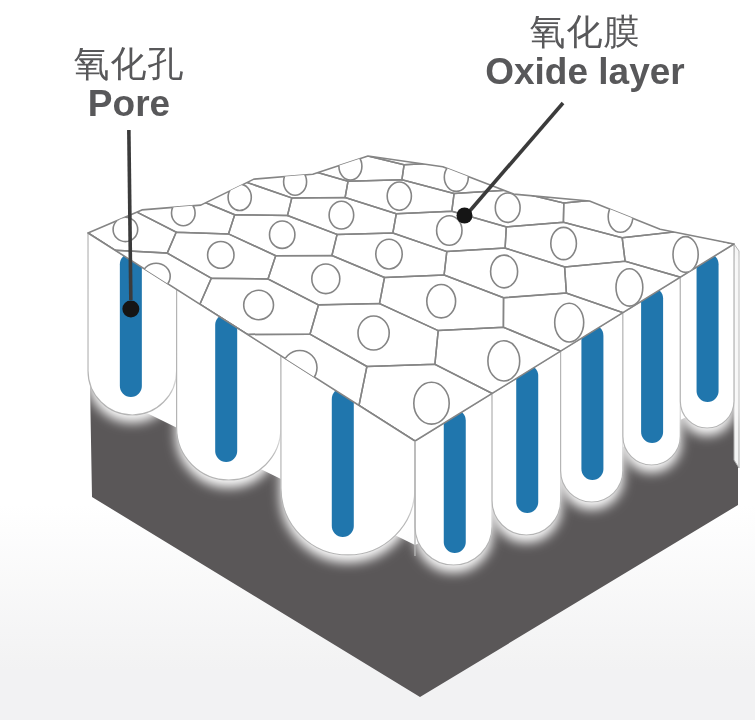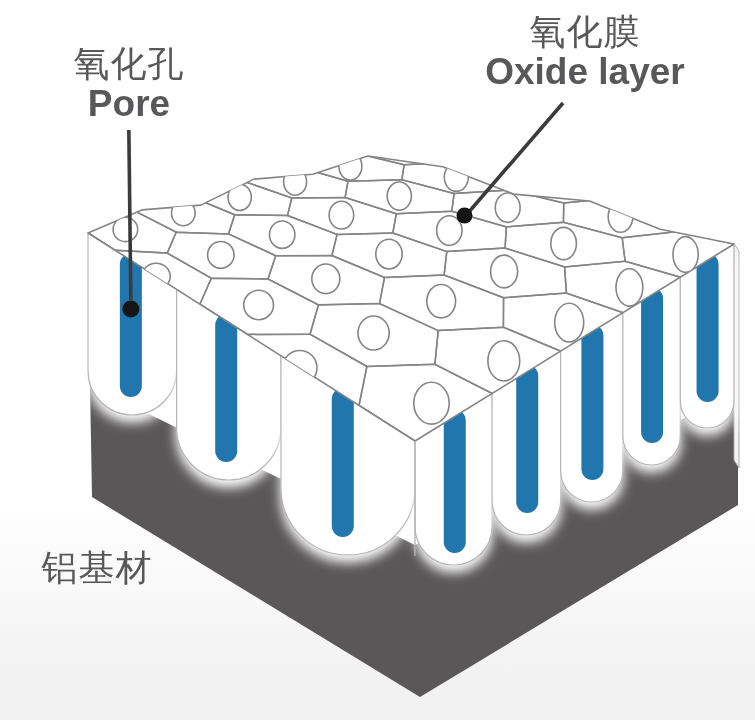--- a/index.html
+++ b/index.html
@@ -148,16 +148,15 @@
     <div class="zh">氧化孔</div>
     <div class="en">Pore</div>
   </div>
 
   <div class="label label-oxide">
     <div class="zh">氧化膜</div>
     <div class="en">Oxide layer</div>
   </div>
 
   <div class="label label-aluminum">
-    <div class="zh">铝基材</div>
   </div>
 
 </div>
 
 </body></html>

